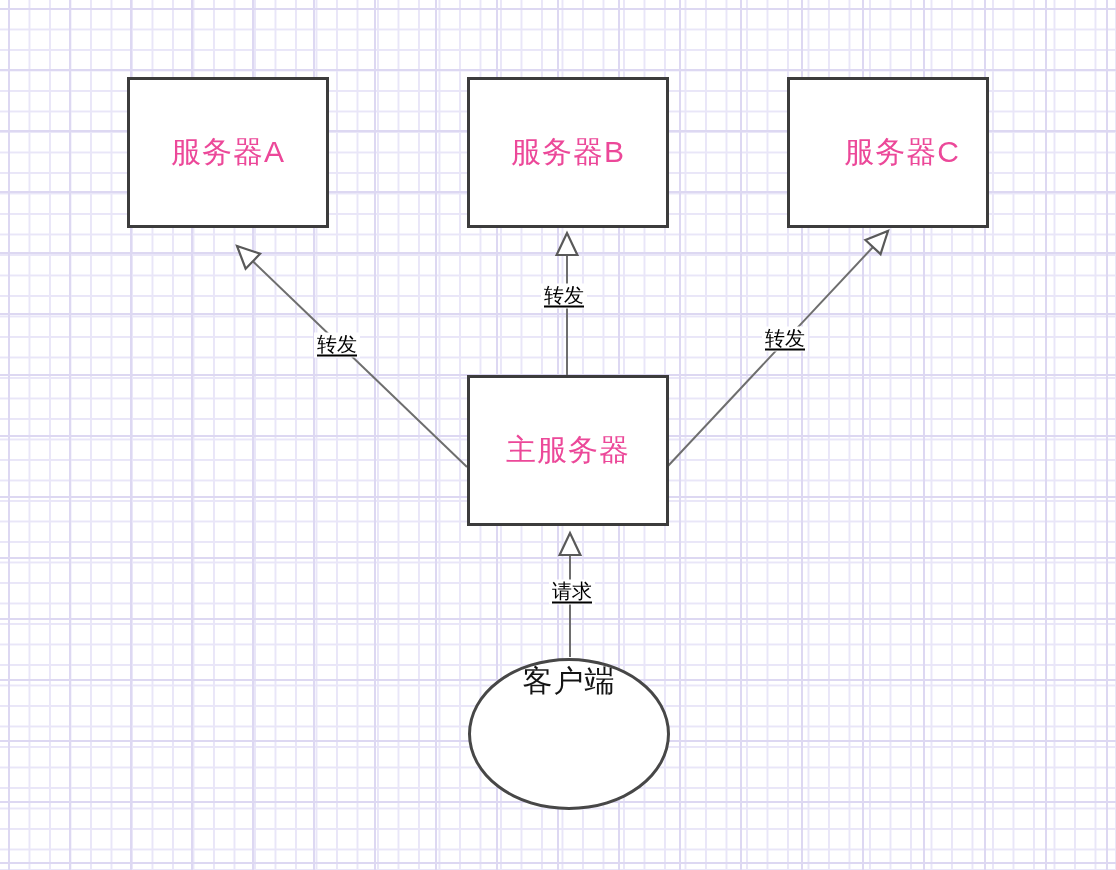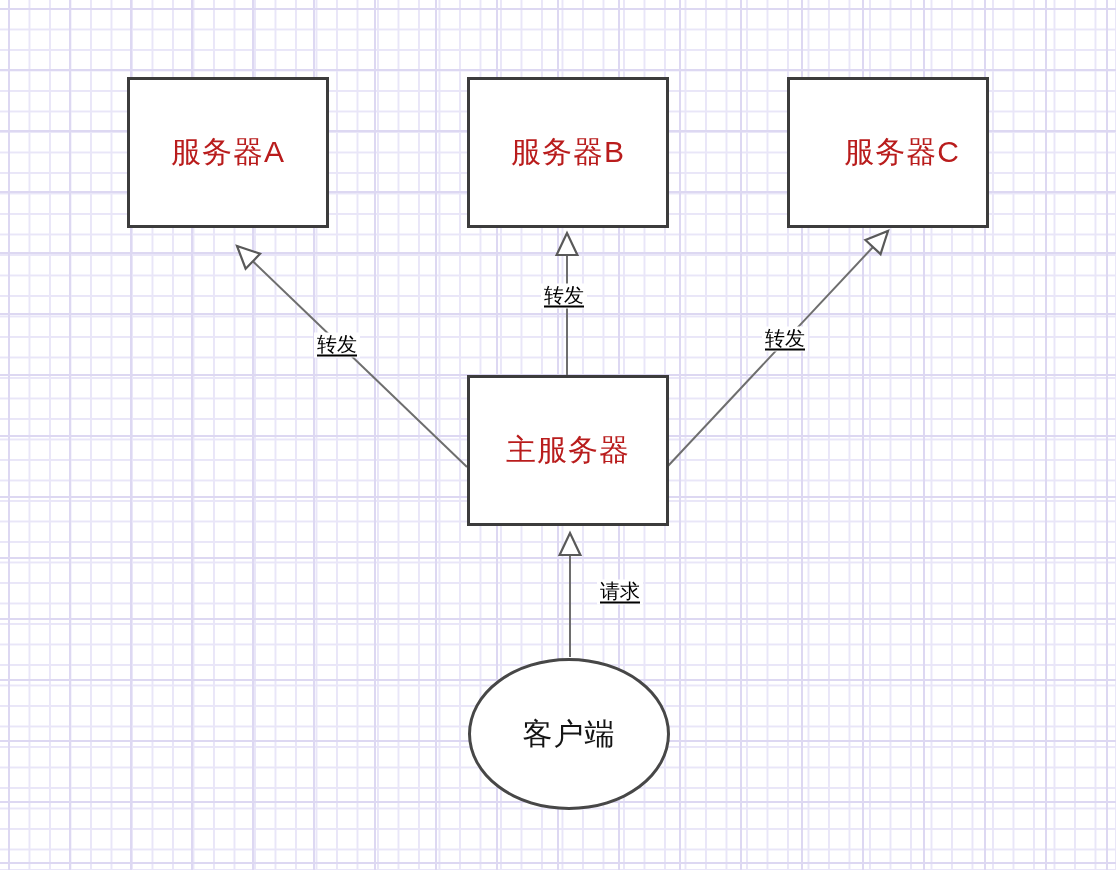--- a/index.html
+++ b/index.html
@@ -36,35 +36,35 @@
     position: absolute;
     box-sizing: border-box;
     width: 202px;
     height: 151px;
     background: #ffffff;
     border: 3px solid #3c3c3c;
     display: flex;
     align-items: center;
     justify-content: center;
     font-size: 30px;
-    color: #b91c1c;
+    color: #ec4899;
     letter-spacing: 1px;
   }
   .node-ellipse {
     position: absolute;
     box-sizing: border-box;
     left: 468px;
     top: 658px;
     width: 202px;
     height: 152px;
     background: #ffffff;
     border: 3px solid #474747;
     border-radius: 50%;
     display: flex;
-    align-items: center;
+    align-items: flex-start;
     justify-content: center;
     font-size: 30px;
     color: #141414;
     letter-spacing: 1px;
   }
   .edge-label {
     position: absolute;
     transform: translate(-50%, -50%);
     background: #ffffff;
     color: #000000;
@@ -74,21 +74,21 @@
     text-decoration: underline;
     text-decoration-thickness: 2px;
     text-underline-offset: 4px;
     white-space: nowrap;
     font-family: Liberation Mono, monospace;
   }
   #node-server-a { left: 127px; top: 77px; }
   #node-server-b { left: 467px; top: 77px; }
   #node-server-c { left: 787px; top: 77px; padding-left: 28px; }
   #node-main     { left: 467px; top: 375px; }
-  #label-request   { left: 572px; top: 592px; margin-left: 48px; }
+  #label-request   { left: 572px; top: 592px; }
   #label-fwd-left  { left: 337px; top: 345px; }
   #label-fwd-mid   { left: 564px; top: 296px; }
   #label-fwd-right { left: 785px; top: 339px; }
 </style>
 </head>
 <body>
 
 <div class="canvas">
 
   <svg class="edges-layer" viewBox="0 0 1116 870" xmlns="http://www.w3.org/2000/svg">

